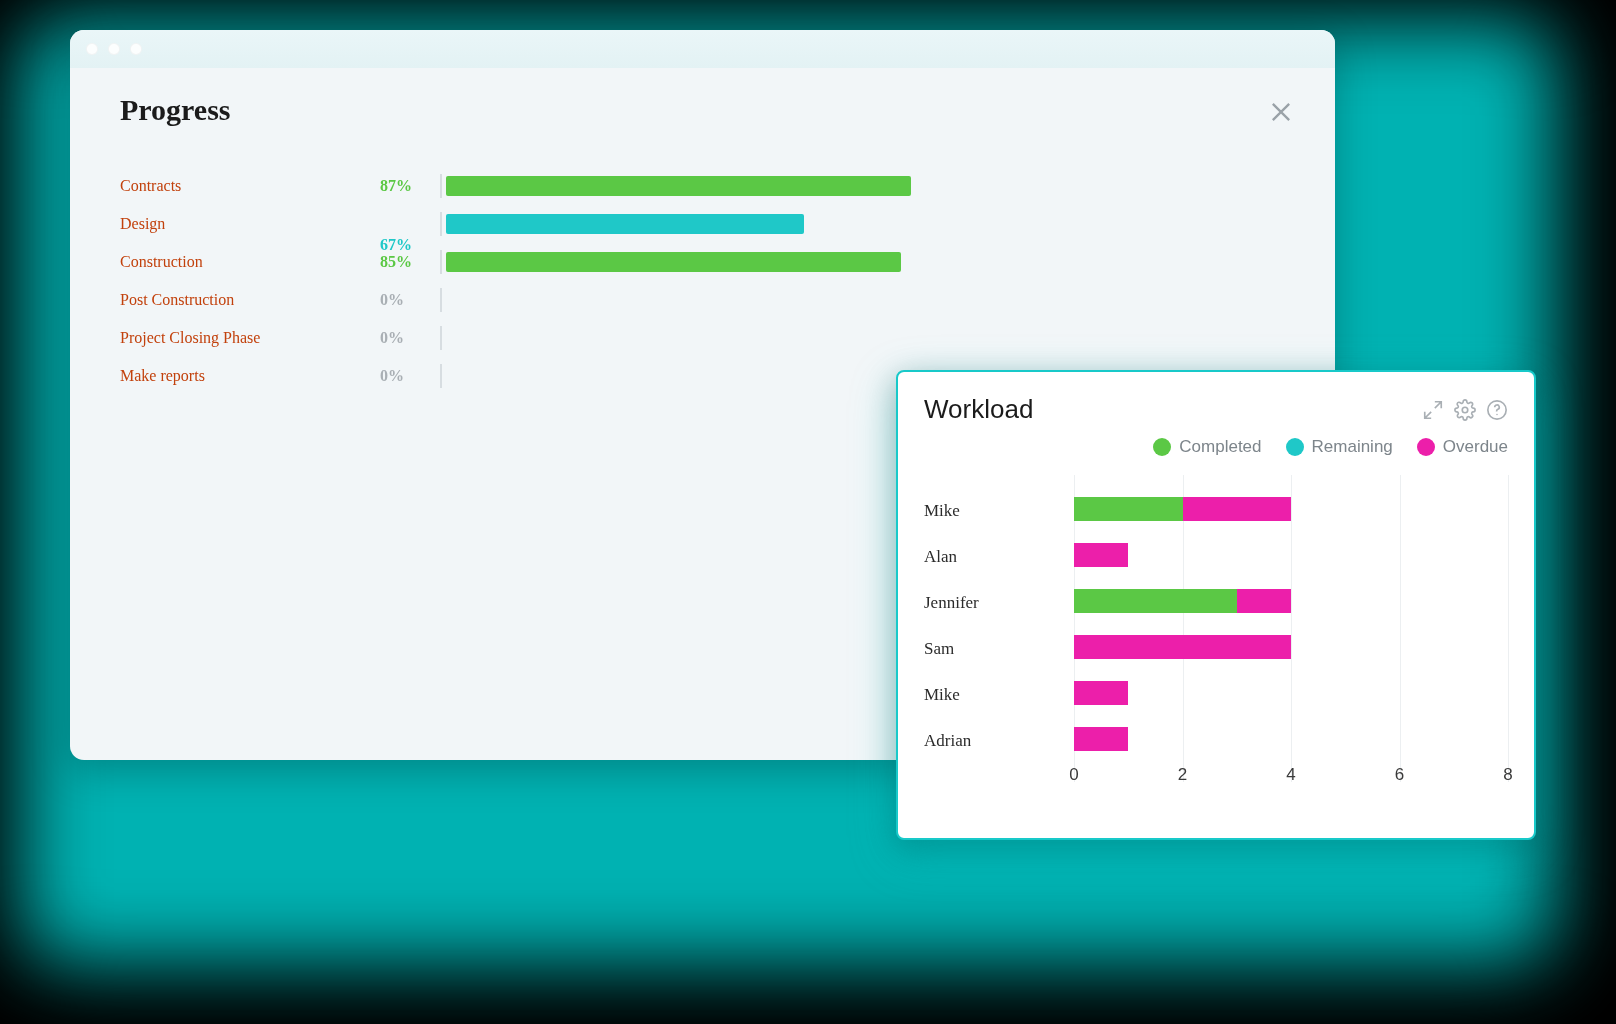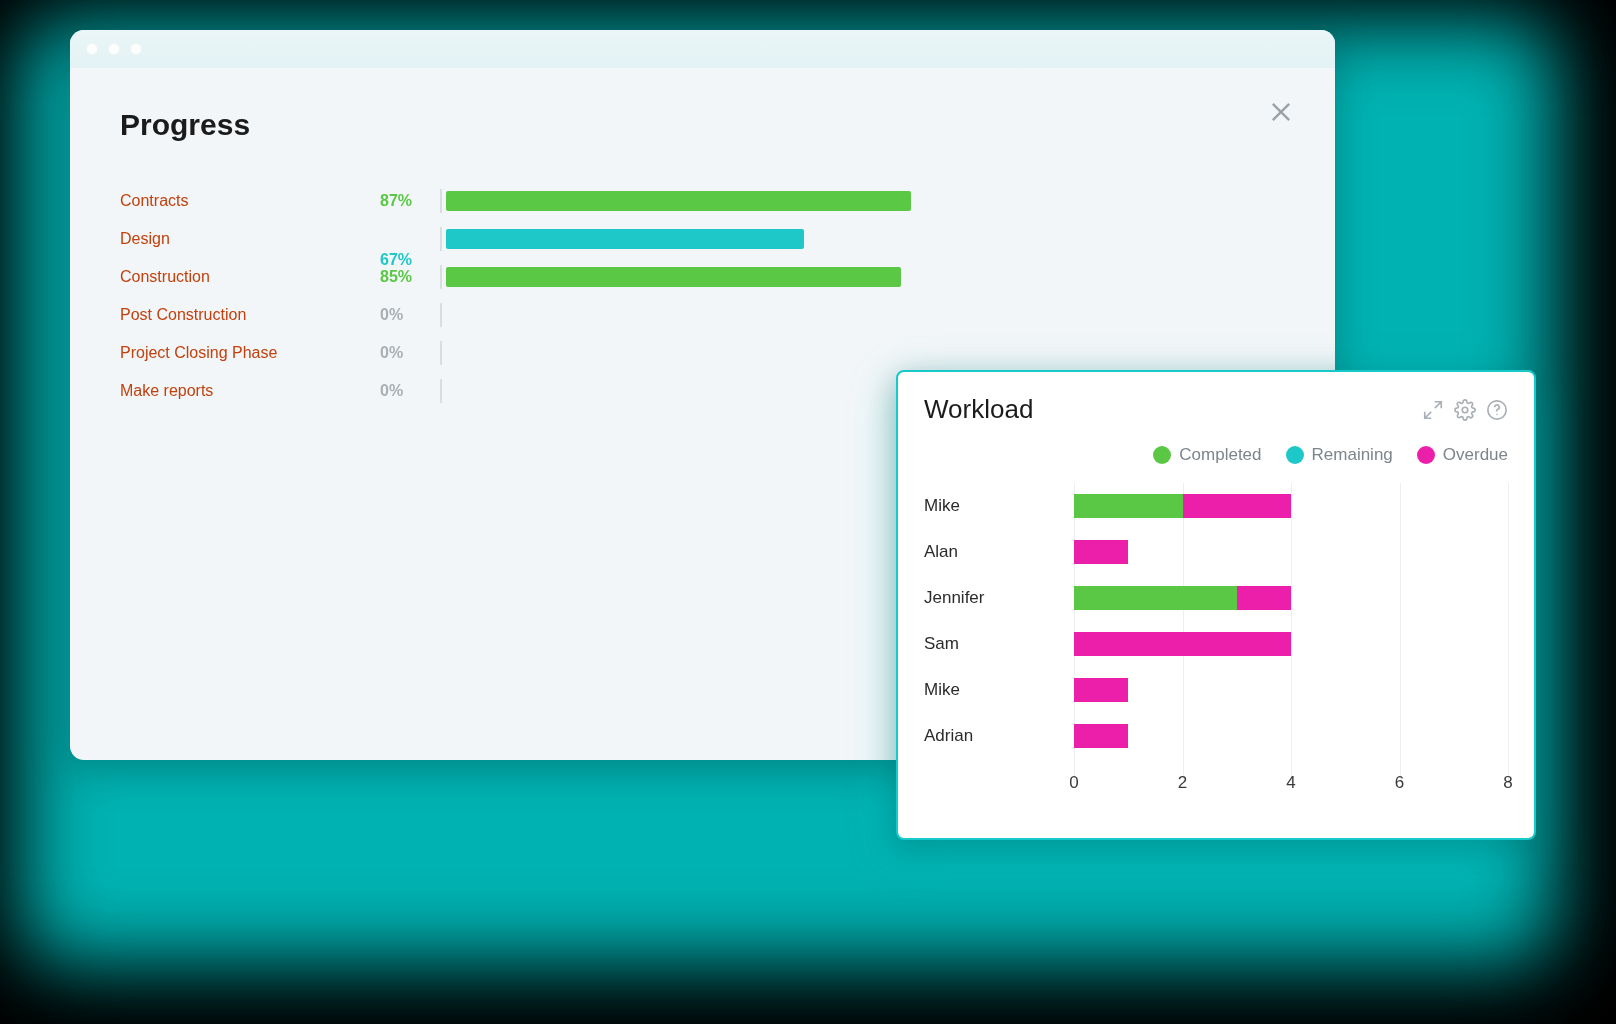--- a/index.html
+++ b/index.html
@@ -41,22 +41,23 @@
       align-items: center;
       padding: 0 16px;
       gap: 10px;
     }
     .titlebar .dot {
       width: 12px; height: 12px; border-radius: 50%;
       background: rgba(255,255,255,0.85);
       border: 1px solid rgba(0,0,0,0.04);
     }
     .progress-body {
-      padding: 40px 50px 0 50px;
-      position: relative;
+      padding: 25px 50px 0 50px;
+      position: relative;
+      font-family: Liberation Serif, serif;
     }
     .close-x {
       position: absolute;
       top: 30px;
       right: 40px;
       width: 28px; height: 28px;
       cursor: pointer;
       color: #9aa2a8;
     }
     .close-x svg { width: 100%; height: 100%; }
@@ -111,21 +112,21 @@
       border-radius: 8px;
       box-shadow: 0 14px 45px rgba(0,200,200,0.35), 0 8px 30px rgba(0,0,0,0.25);
       padding: 22px 26px 16px 26px;
       display: flex;
       flex-direction: column;
     }
     .workload-header {
       display: flex;
       align-items: center;
       justify-content: space-between;
-      margin-bottom: 20px;
+      margin-bottom: 12px;
     }
     .workload-title {
       font-size: 26px;
       font-weight: 500;
       color: #1b1b1b;
     }
     .workload-actions {
       display: flex;
       gap: 10px;
       color: #a9afb4;
@@ -149,22 +150,23 @@
     }
 
     .workload-plot {
       position: relative;
       flex: 1;
       display: flex;
       flex-direction: column;
     }
     .wrow {
       display: flex;
-      align-items: center;
+      align-items: flex-end;
       height: 46px;
+      font-family: Liberation Serif, serif;
     }
     .wrow .name {
       width: 150px;
       font-size: 17px;
       color: #2b2b2b;
     }
     .wrow .barzone {
       position: relative;
       flex: 1;
       height: 24px;

